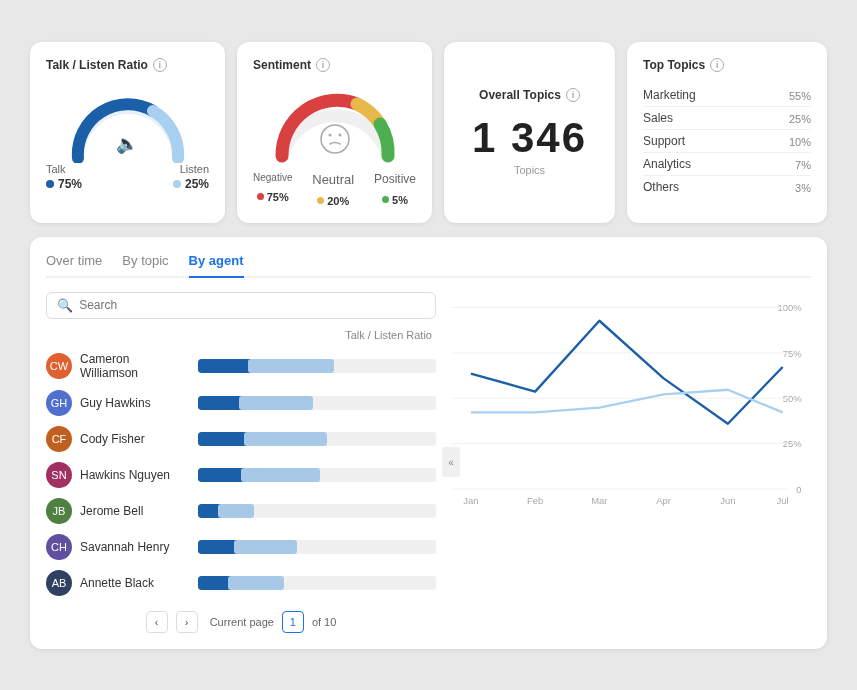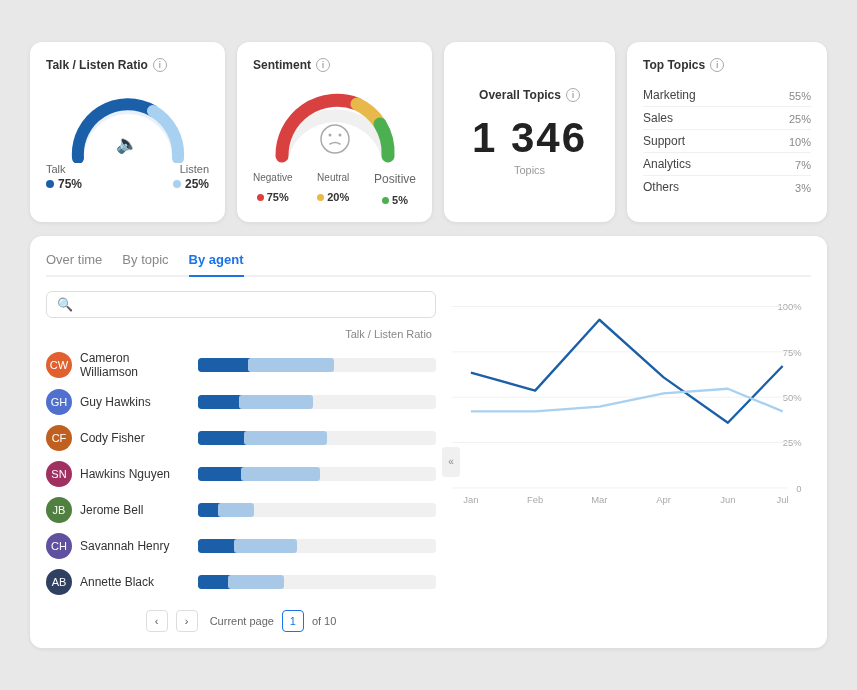--- a/index.html
+++ b/index.html
@@ -415,21 +415,21 @@
         </svg>
         <div class="sentiment-labels">
           <div class="sentiment-label">
             <span style="color:#666;font-size:10px;">Negative</span>
             <div style="display:flex;align-items:center;gap:3px;">
               <span class="dot" style="background:#d94040;"></span>
               <span class="val">75%</span>
             </div>
           </div>
           <div class="sentiment-label">
-            <span style="color:#666;font-size:10px;">Neutral</span>
+            <span style="color:#666;font-size:13px;">Neutral</span>
             <div style="display:flex;align-items:center;gap:3px;">
               <span class="dot" style="background:#e8b84b;"></span>
               <span class="val">20%</span>
             </div>
           </div>
           <div class="sentiment-label">
             <span style="color:#666;font-size:12px;">Positive</span>
             <div style="display:flex;align-items:center;gap:3px;">
               <span class="dot" style="background:#4caf50;"></span>
               <span class="val">5%</span>
@@ -490,20 +490,21 @@
       <div class="tab active">
         <span>By agent</span>
       </div>
     </div>
 
     <div class="bottom-content">
 
       <div class="agent-list">
         <div class="search-box">
           <span class="search-icon-svg">🔍</span>
+          <input type="text" placeholder="Search" style="">
         </div>
         <div class="list-header">
           <span>Talk / Listen Ratio</span>
         </div>
         <div id="agents-container">
             <div class="agent-row">
     <div class="avatar" style="background:#e06030">CW</div>
     <div class="agent-name">Cameron Williamson</div>
     <div class="bar-container">
       <div class="bar-dark" style="width:129px;"></div>

